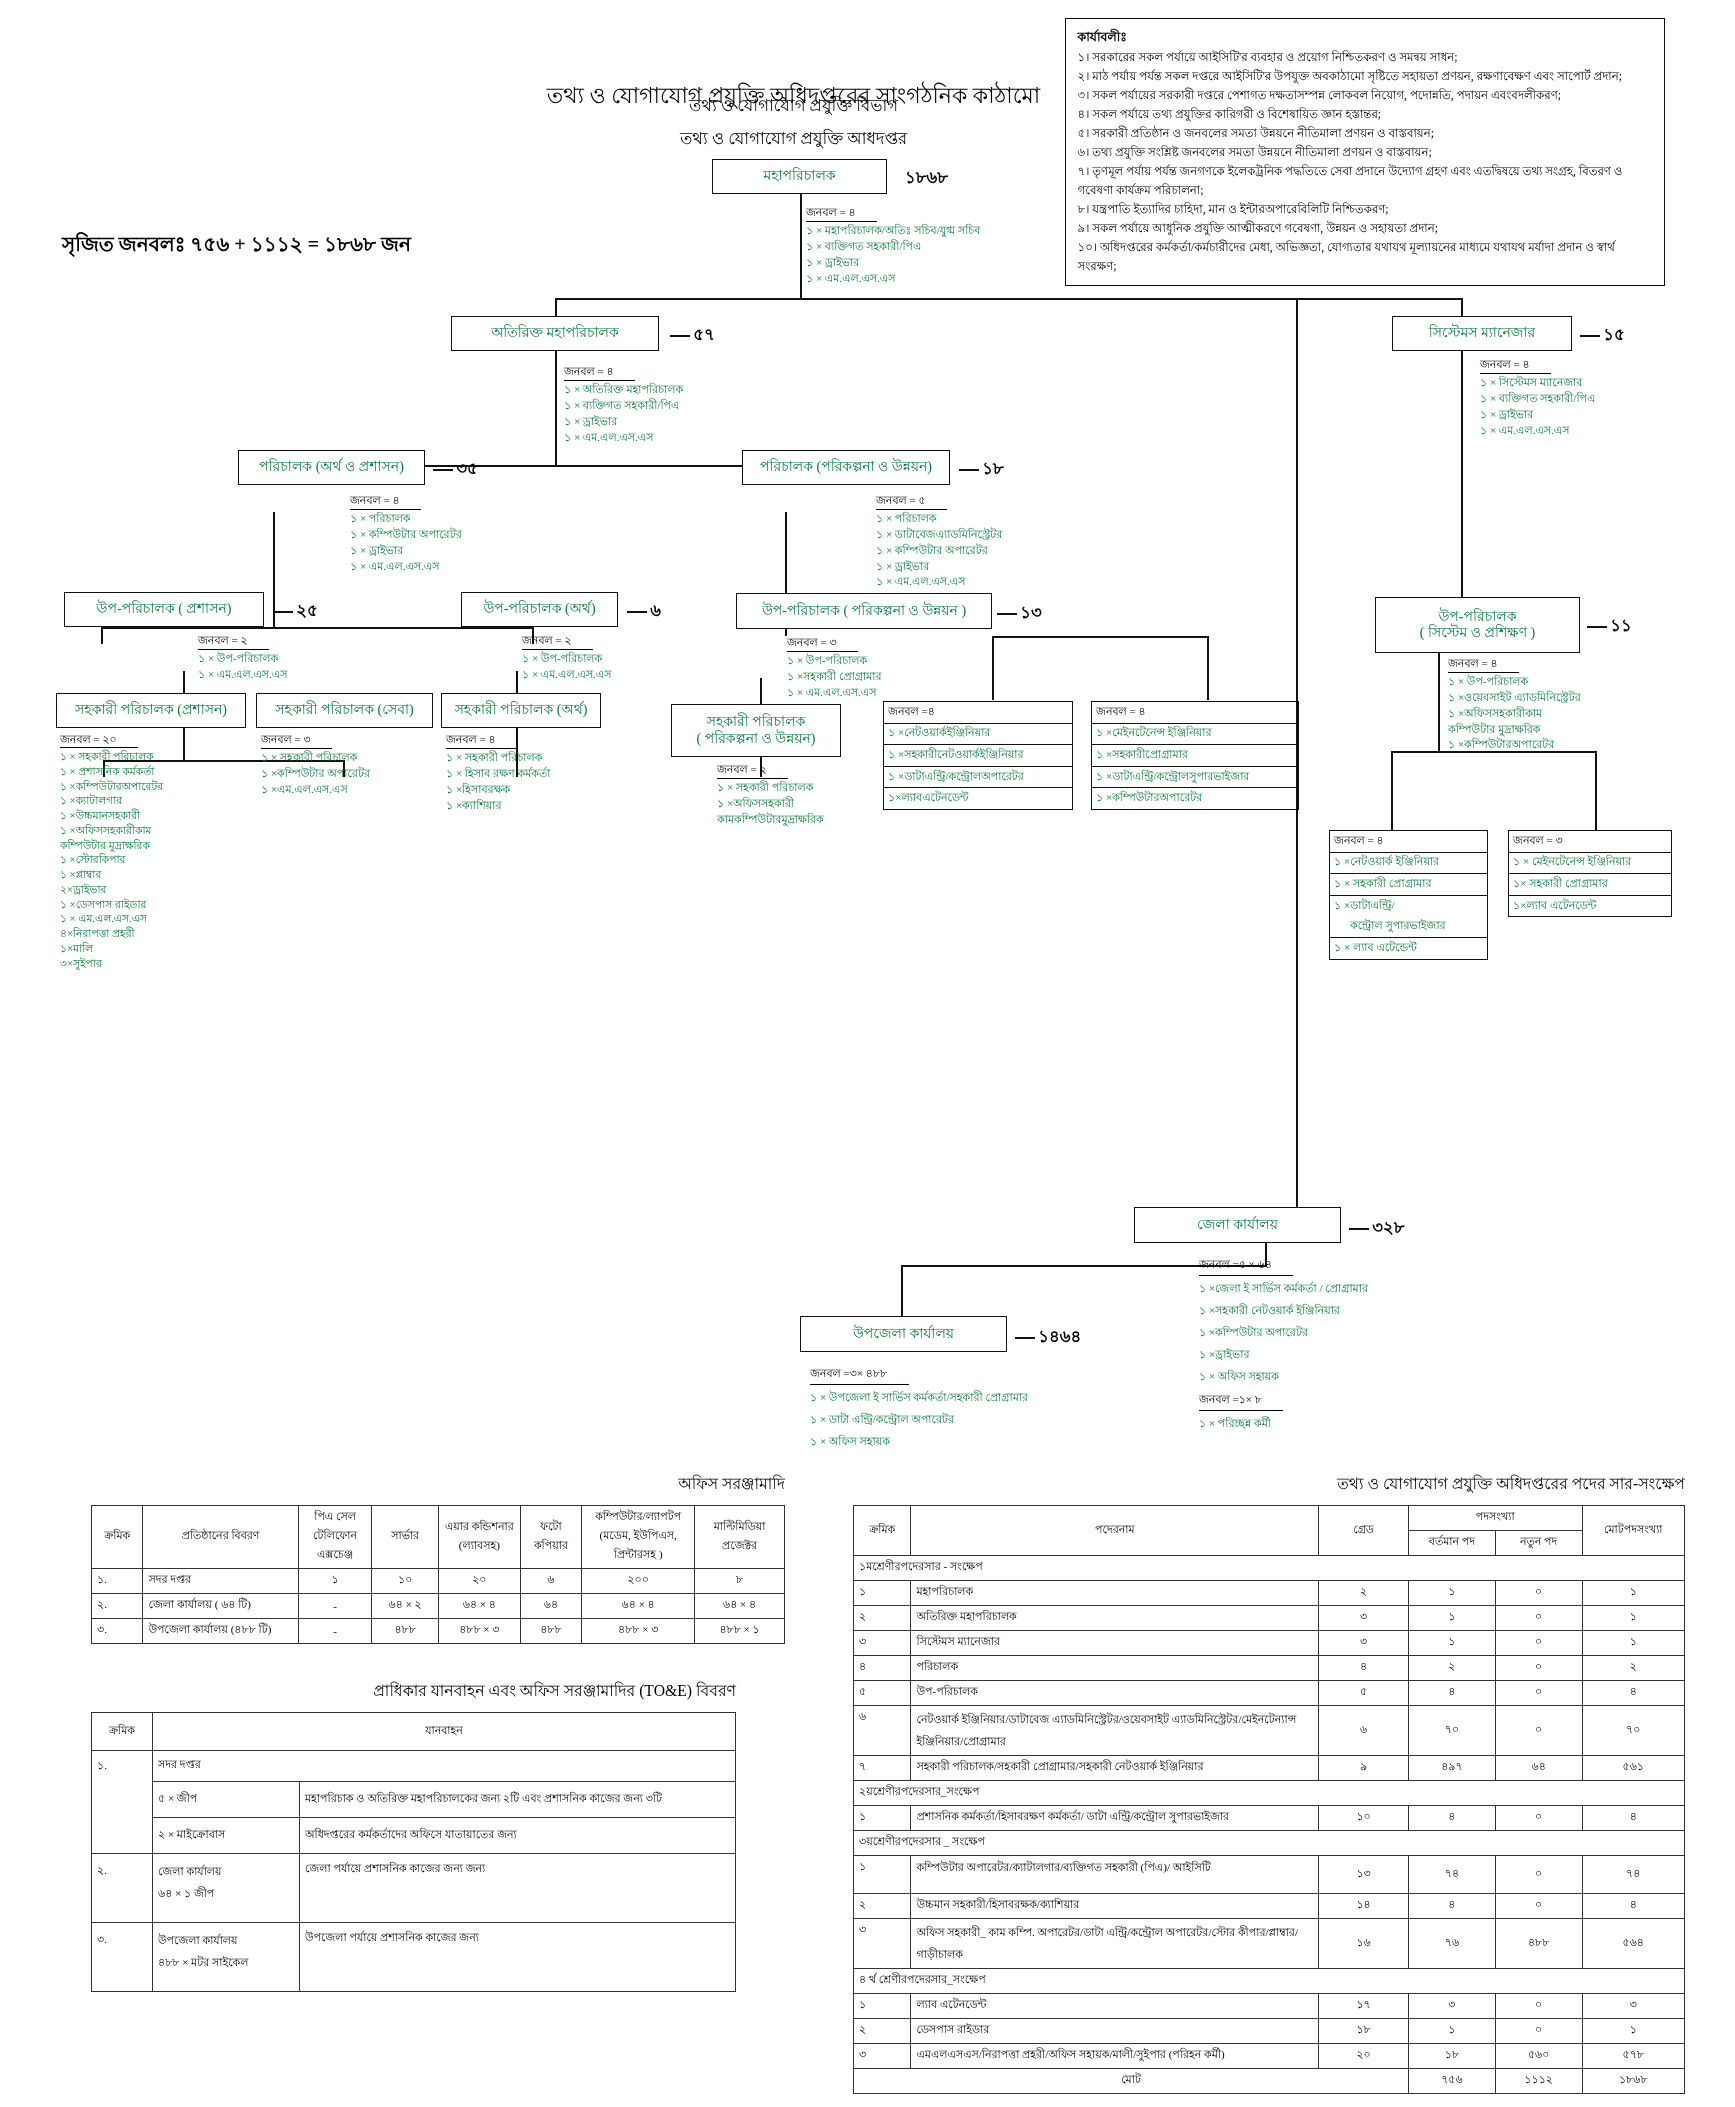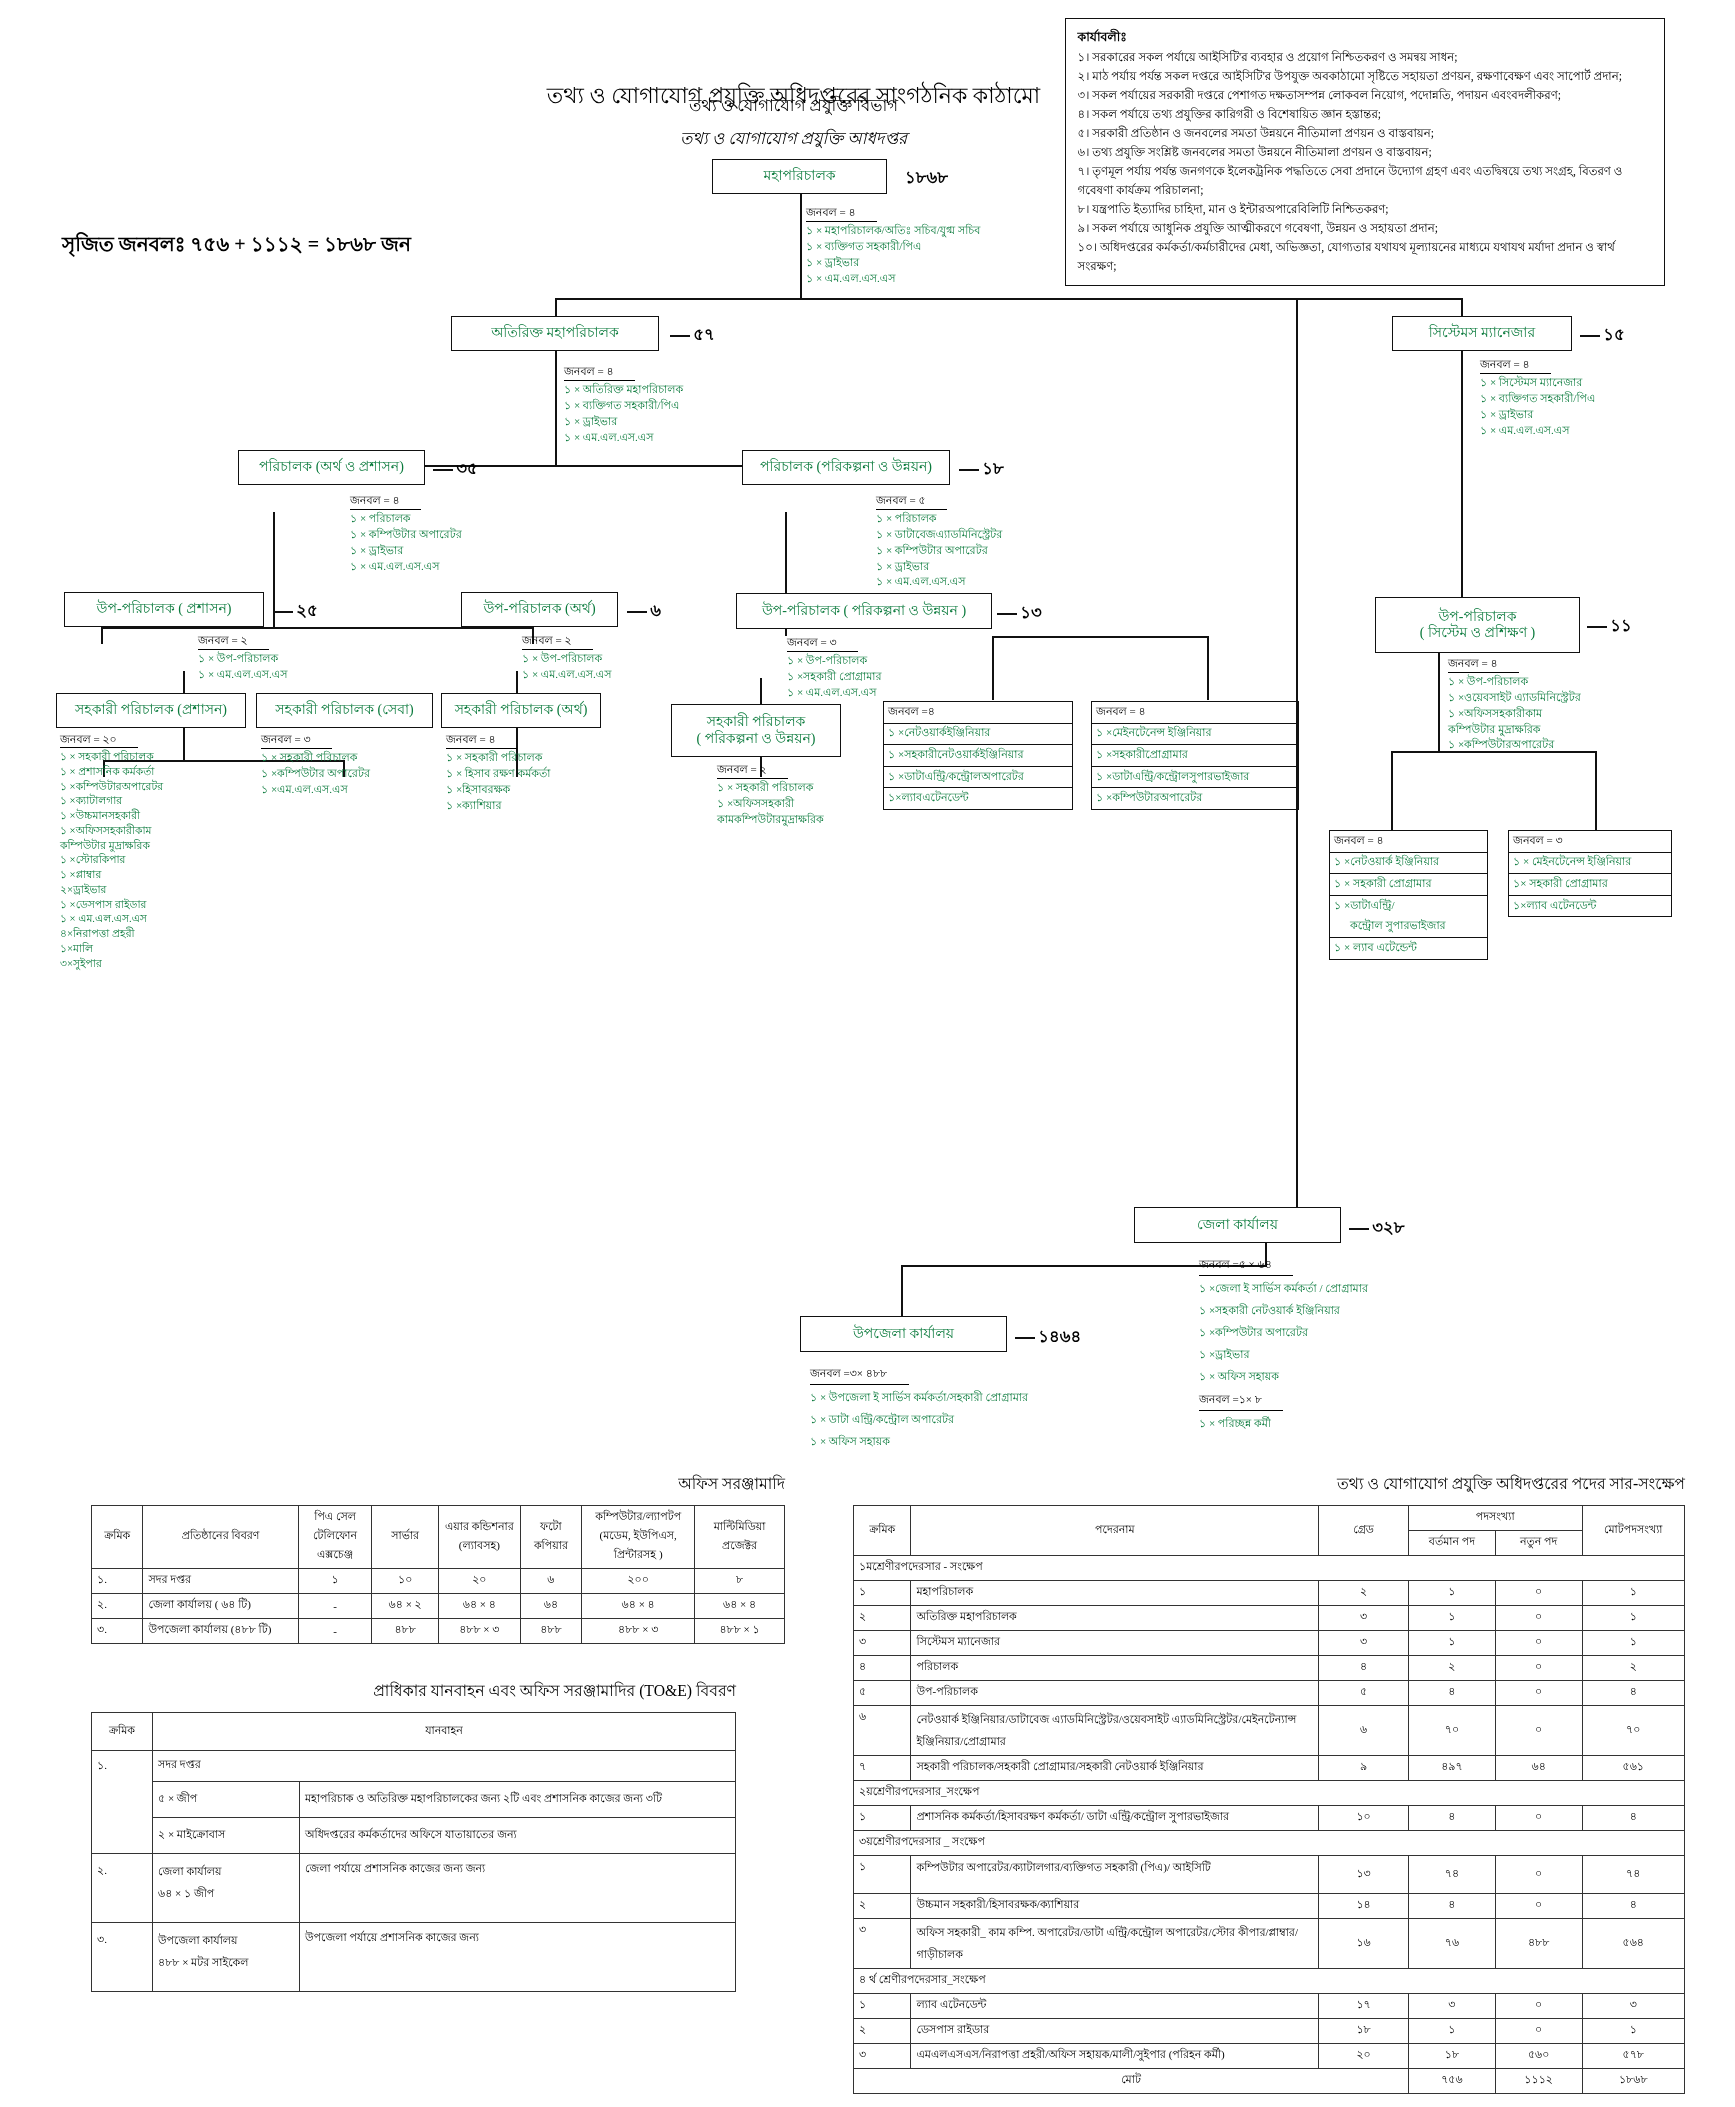--- a/index.html
+++ b/index.html
@@ -45,21 +45,21 @@
   .cellbox .r { border-bottom:1.2px solid #111; padding:0.8px 4.1px; white-space:nowrap;}
   .cellbox .r:last-child { border-bottom:none; }
   .cellbox .r.head { color:#000; }
   .secthead td { font-weight:normal; }
 </style>
 </head>
 <body>
 
 <div class="abs title1" style="left:529px; top:50px; width:529px; text-align:center;">তথ্য ও যোগাযোগ প্রযুক্তি অধিদপ্তরের সাংগঠনিক কাঠামো</div>
 <div class="abs title2" style="left:529px; top:93px; width:529px; text-align:center;">তথ্য ও যোগাযোগ প্রযুক্তি বিভাগ</div>
-<div class="abs title3" style="left:529px; top:126px; width:529px; text-align:center;font-style:italic;">তথ্য ও যোগাযোগ প্রযুক্তি আধদপ্তর</div>
+<div class="abs title3" style="left:529px; top:126px; width:529px; text-align:center;">তথ্য ও যোগাযোগ প্রযুক্তি আধদপ্তর</div>
 
 <div class="abs totalline" style="left:62px; top:229px; white-space:nowrap;">সৃজিত জনবলঃ ৭৫৬ + ১১১২ = ১৮৬৮ জন</div>
 
 <div class="abs fnbox" style="left:1065px; top:18px; width:600px;">
   <div class="t">কার্যাবলীঃ</div>
   <div>১। সরকারের সকল পর্যায়ে আইসিটি'র ব্যবহার ও প্রয়োগ নিশ্চিতকরণ ও সমন্বয় সাধন;</div>
   <div>২। মাঠ পর্যায় পর্যন্ত সকল দপ্তরে আইসিটি'র উপযুক্ত অবকাঠামো সৃষ্টিতে সহায়তা প্রণয়ন, রক্ষণাবেক্ষণ এবং সাপোর্ট প্রদান;</div>
   <div>৩। সকল পর্যায়ের সরকারী দপ্তরে পেশাগত দক্ষতাসম্পন্ন লোকবল নিয়োগ, পদোন্নতি, পদায়ন এবংবদলীকরণ;</div>
   <div>৪। সকল পর্যায়ে তথ্য প্রযুক্তির কারিগরী ও বিশেষায়িত জ্ঞান হস্তান্তর;</div>
   <div>৫। সরকারী প্রতিষ্ঠান ও জনবলের সমতা উন্নয়নে নীতিমালা প্রণয়ন ও বাস্তবায়ন;</div>

